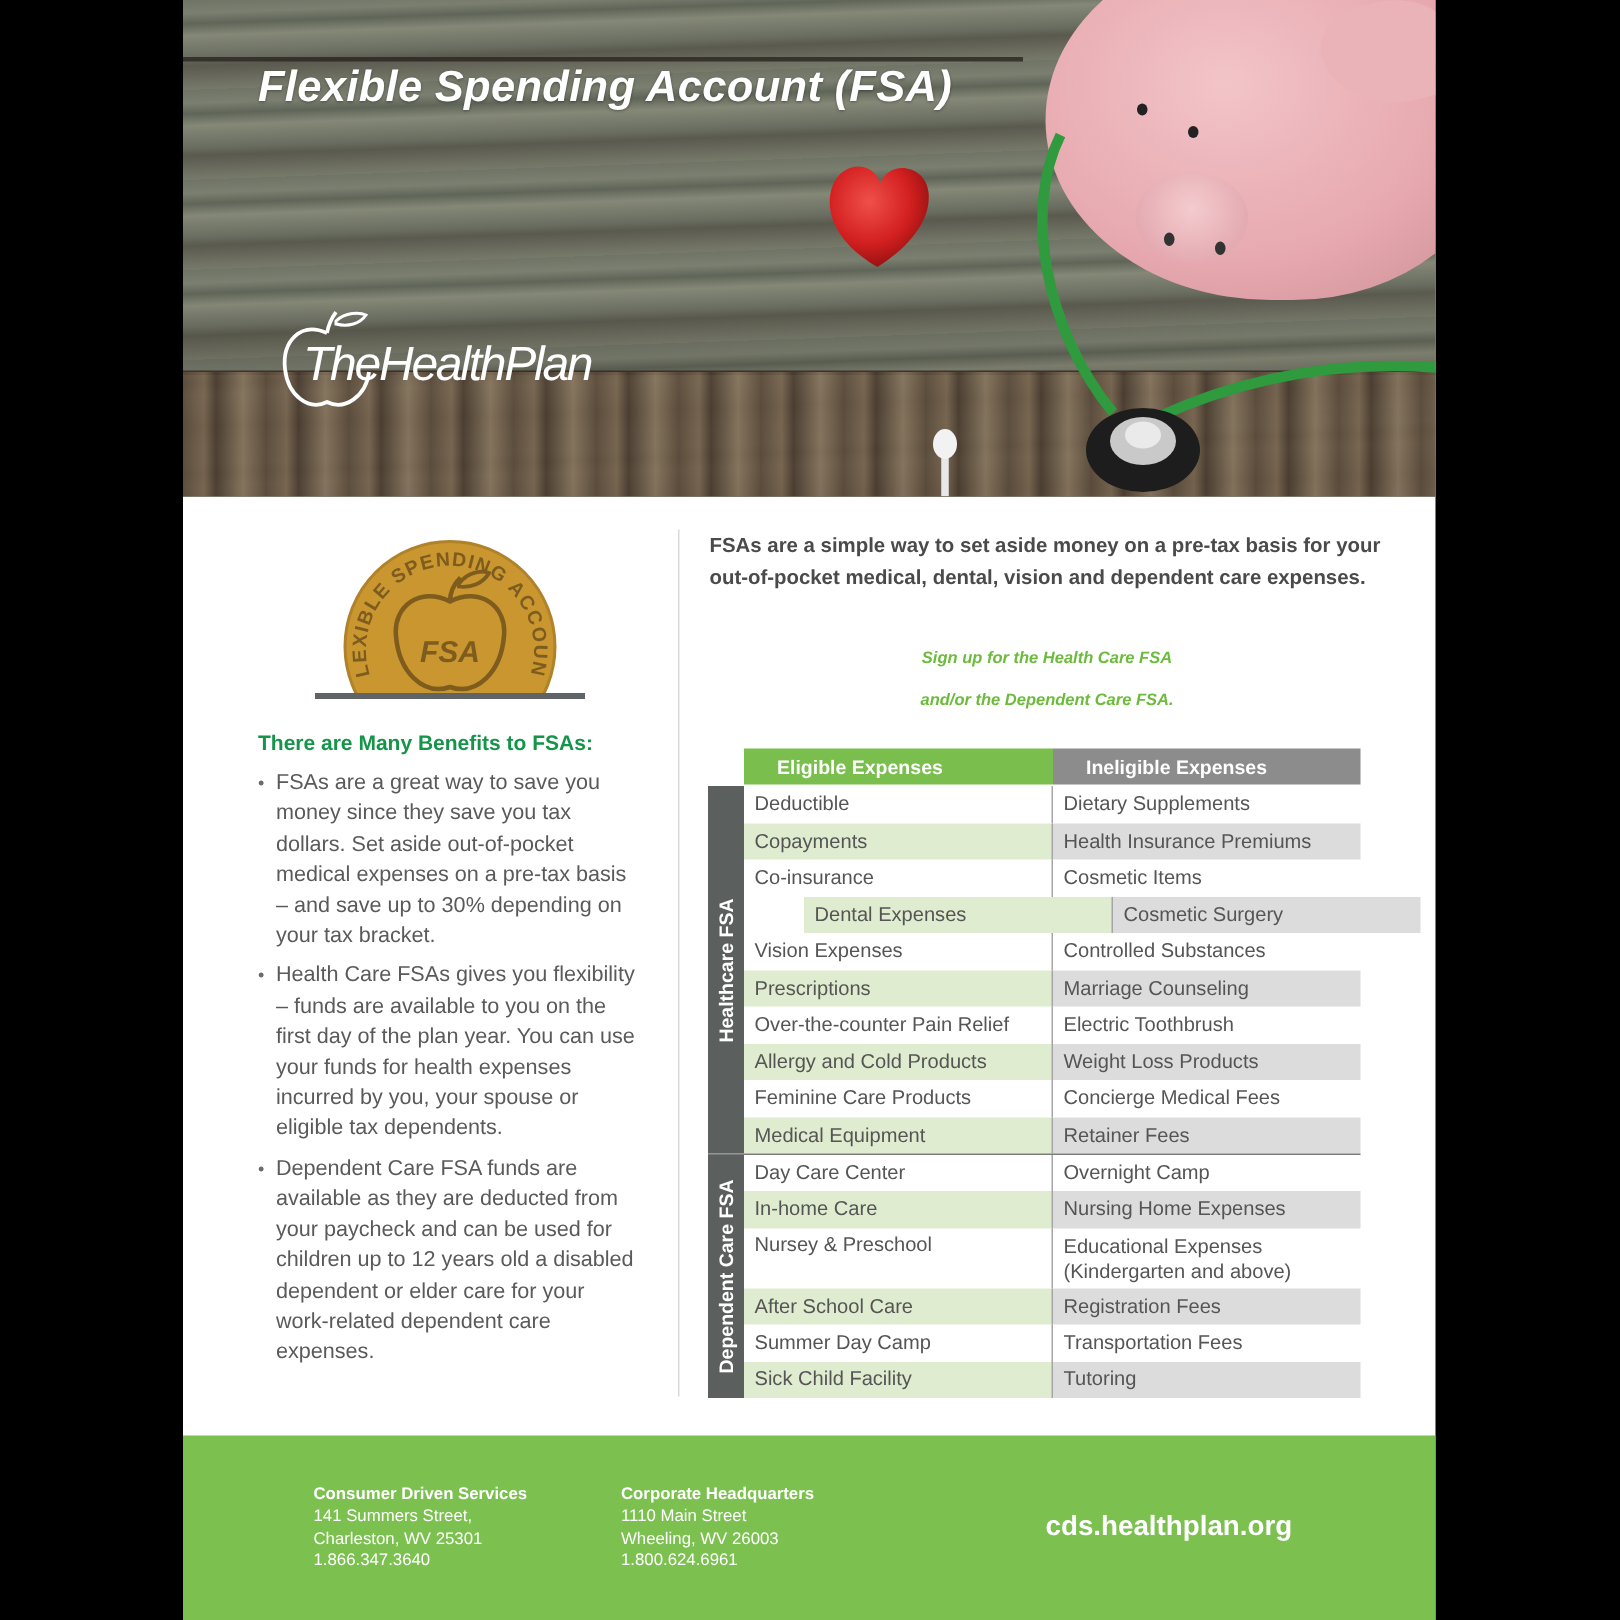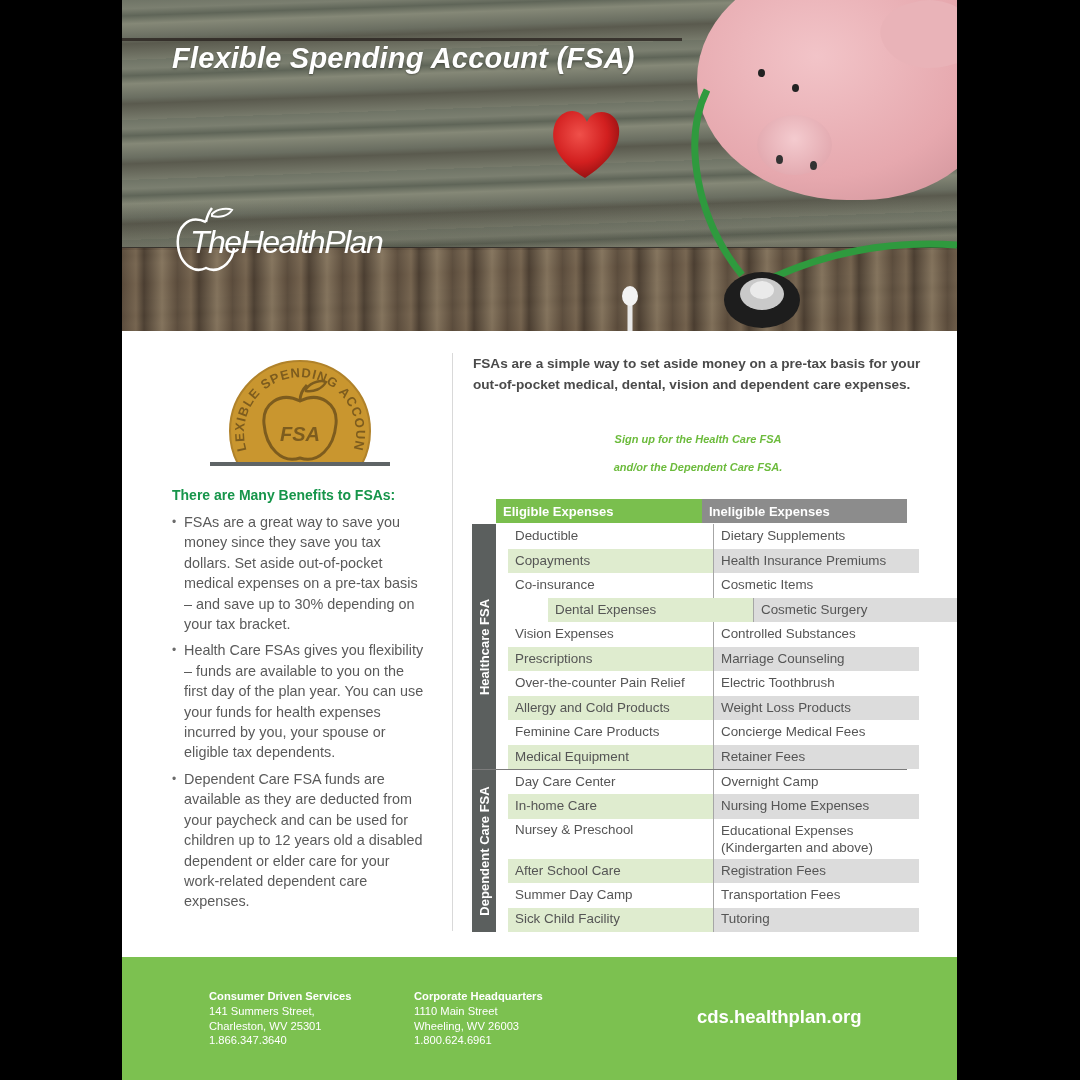--- a/index.html
+++ b/index.html
@@ -10,21 +10,21 @@
   .hero { position:absolute; left:0; top:0; width:835px; height:331px; overflow:hidden;
     background:
       linear-gradient(180deg, rgba(0,0,0,0) 60%, rgba(40,30,20,0.35) 100%),
       repeating-linear-gradient(178deg, #6f7466 0px, #7b7f70 9px, #5f6558 16px, #858877 24px, #6a6e61 38px, #5a5a4e 44px, #777a6b 60px),
       #6d7163;
   }
   .hero .plank-line { position:absolute; left:0; height:3px; background:#2a2420; opacity:.8; }
   .hero .lower { position:absolute; left:0; top:248px; width:835px; height:83px;
     background: repeating-linear-gradient(90deg, #5b4a3a 0px, #7a6650 14px, #4a3b2e 22px, #8a775f 40px, #5e4c3b 55px); opacity:.85; }
   .hero-title { position:absolute; left:50px; top:42px; color:#fff; font-size:29px; font-weight:bold; font-style:italic; letter-spacing:0.2px; text-shadow:0 1px 2px rgba(0,0,0,.35);text-align:right; }
-  .logo { position:absolute; left:52px; top:206px; width:240px; height:70px; }
+  .logo { position:absolute; left:64px; top:206px; width:240px; height:70px; }
   .logo-text { position:absolute; left:16px; top:18px; color:#fff; font-size:32px; font-style:italic; letter-spacing:-1.5px; font-family:"Liberation Sans", sans-serif; }
 
   
   .pig { position:absolute; left:575px; top:-40px; width:300px; height:240px; background:radial-gradient(ellipse at 40% 40%, #f2c4c8 0%, #e6a8ae 60%, #c98d94 100%); border-radius:50% 45% 45% 50%; }
   .pig-ear { position:absolute; left:760px; top:0px; width:90px; height:70px; background:#e9b3b8; border-radius:40% 60% 30% 70%; transform:rotate(-15deg); }
   .pig-snout { position:absolute; left:635px; top:115px; width:75px; height:60px; background:radial-gradient(ellipse at 50% 40%, #f4cbcf, #dd9ea5); border-radius:50%; }
   .pig-nostril { position:absolute; width:7px; height:9px; background:#333; border-radius:50%; }
   .pig-eye { position:absolute; width:7px; height:8px; background:#222; border-radius:50%; }
   .heart { position:absolute; left:425px; top:100px; width:80px; height:80px; }
   .steth { position:absolute; left:0; top:0; width:835px; height:331px; }
@@ -37,28 +37,28 @@
   .benefits li::before { content:"•"; position:absolute; left:0; top:0; color:#6b6b6b; font-size:12px; }
 
   .vdivider { position:absolute; left:330px; top:353px; width:1px; height:578px; background:#d9d9d9; }
 
   
   .intro { position:absolute; left:351px; top:354px; width:450px; color:#4a4a4a; font-size:13.6px; font-weight:bold; line-height:20.5px; }
   .signup { position:absolute; left:351px; top:426px; width:450px; text-align:center; color:#6cbb3c; font-size:11px; font-weight:bold; font-style:italic; line-height:27.5px; }
 
   .table { position:absolute; left:350px; top:499px; width:435px; }
   .thead { position:absolute; left:24px; top:0; width:411px; height:24px; }
-  .th { position:absolute; top:0; height:24px; color:#fff; font-size:13px; font-weight:bold; line-height:25px; padding-left:7px; box-sizing:border-box; }
+  .th { position:absolute; top:0; height:24px; color:#fff; font-size:13px; font-weight:bold; line-height:25px; padding-left:22px; box-sizing:border-box; }
   .th.elig { left:0; width:206px; background:#7abf4e; }
   .th.inel { left:206px; width:205px; background:#8c8c8c; }
 
   .section { position:absolute; left:0; width:435px; }
   .side-label { position:absolute; left:0; top:0; width:24px; background:#5b5f5e; }
   .side-label span { position:absolute; left:50%; top:50%; transform:translate(-50%,-50%) rotate(-90deg); white-space:nowrap; color:#fff; font-size:13px; font-weight:bold; }
-  .row { position:absolute; left:36px; width:411px; }
+  .row { position:absolute; left:24px; width:411px; }
   .cell { position:absolute; top:0; height:100%; box-sizing:border-box; padding-left:7px; color:#555; font-size:13.4px; line-height:24.5px; }
   .cell.e { left:0; width:206px; border-right:1px solid #a6a6a6; }
   .cell.i { left:206px; width:205px; }
   .row.alt .cell.e { background:#dfeccf; }
   .row.alt .cell.i { background:#dcdcdc; }
   .cell.two { line-height:17.5px; padding-top:3px; }
   .sep { position:absolute; left:0; width:435px; height:1px; background:#7b7b7b; }
 
   
   .footer { position:absolute; left:0; top:957px; width:835px; height:123px; background:#7cc150; }

